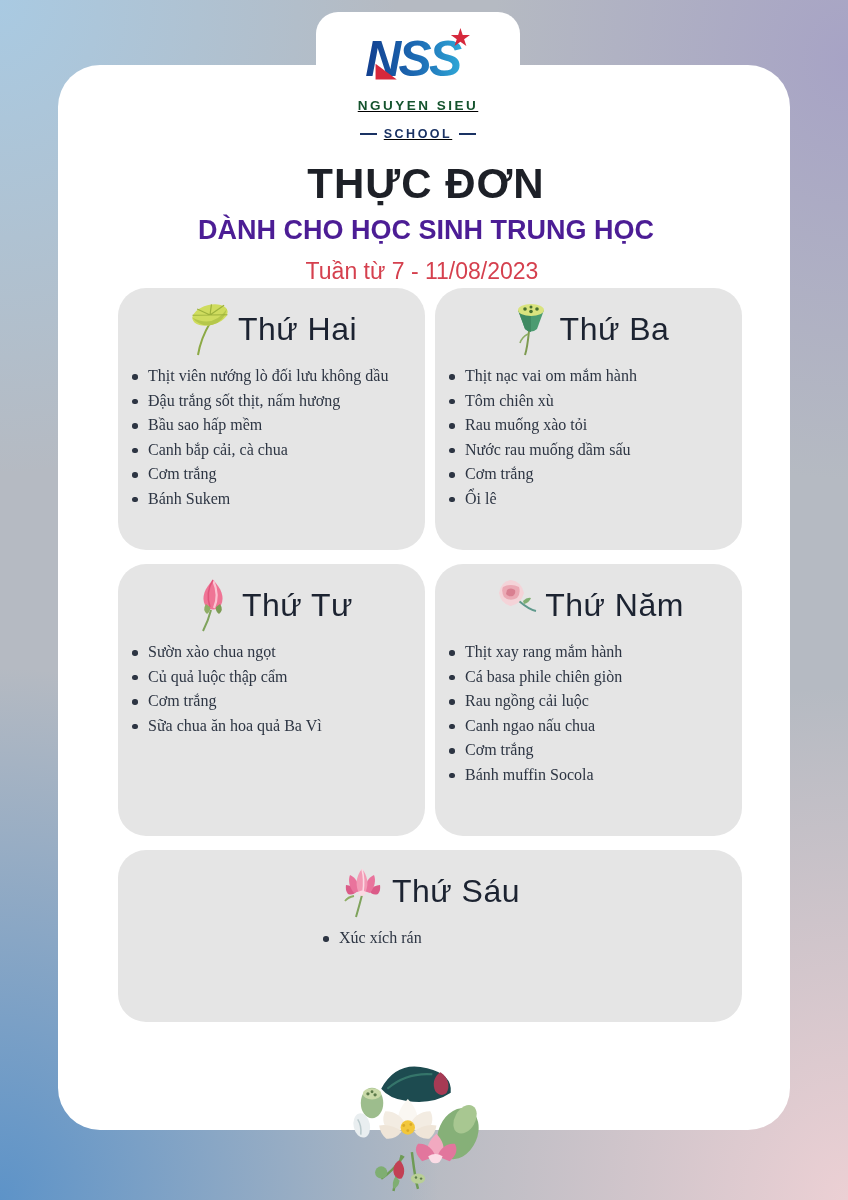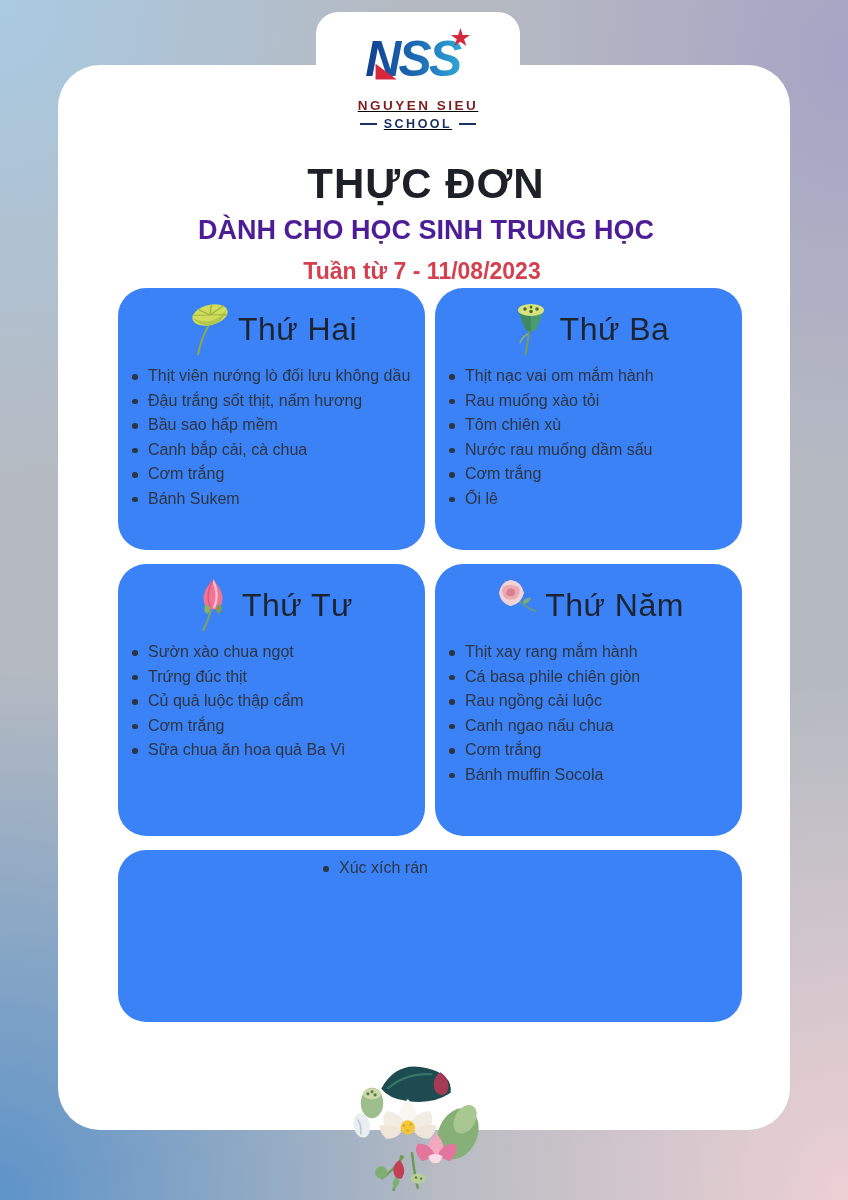--- a/index.html
+++ b/index.html
@@ -10,36 +10,36 @@
     background-image:
       radial-gradient(ellipse 65% 55% at 0% 0%, rgba(169,202,226,1) 0%, rgba(169,202,226,0) 72%),
       radial-gradient(ellipse 60% 50% at 100% 5%, rgba(167,163,197,1) 0%, rgba(167,163,197,0) 70%),
       radial-gradient(ellipse 70% 60% at 0% 100%, rgba(93,147,200,1) 0%, rgba(93,147,200,0) 74%),
       radial-gradient(ellipse 70% 58% at 100% 100%, rgba(236,208,212,1) 0%, rgba(236,208,212,0) 74%);
   }
   .logo-tab{position:absolute;left:316px;top:12px;width:204px;height:90px;background:#ffffff;border-radius:22px 22px 0 0;}
   .menu-card{position:absolute;left:58px;top:65px;width:732px;height:1065px;background:#ffffff;border-radius:42px;}
   .logo-block{position:absolute;left:316px;top:24px;width:204px;text-align:center;z-index:3;text-decoration:underline;}
   .nss-svg{width:140px;height:72px;display:block;margin:0 auto;}
-  .school-line1{font-size:13.5px;font-weight:bold;letter-spacing:2.5px;color:#7f1d1d;margin-top:2px;}
-  .school-line2{display:flex;align-items:center;justify-content:center;gap:7px;font-size:12.5px;font-weight:bold;letter-spacing:2.5px;color:#1a3263;margin-top:4px;}
+  .school-line1{font-size:13.5px;font-weight:bold;letter-spacing:2.5px;color:#14532d;margin-top:2px;}
+  .school-line2{display:flex;align-items:center;justify-content:center;gap:7px;font-size:12.5px;font-weight:bold;letter-spacing:2.5px;color:#1a3263;margin-top:14px;}
   .school-line2::before,.school-line2::after{content:"";width:17px;height:1.6px;background:#1a3263;}
   .title-block{position:absolute;left:60px;top:160px;width:732px;text-align:center;z-index:2;}
   .page-title{margin:0;font-size:42px;font-weight:800;letter-spacing:1px;color:#1d2027;}
   .page-subtitle{margin:7px 0 0 0;font-size:27px;font-weight:700;color:#4c1d95;}
-  .week-range{margin:12px 8px 0 0;font-size:23px;font-weight:700;color:#d5404e;}
+  .week-range{margin:12px 8px 0 0;font-size:23px;font-weight:400;color:#d5404e;}
   .days{position:absolute;left:118px;top:288px;width:624px;z-index:2;
     display:grid;grid-template-columns:307px 307px;grid-template-rows:262px 272px 172px;
     column-gap:10px;row-gap:14px;}
-  .day-card{background:#3b82f6;border-radius:28px;overflow:hidden;}
+  .day-card{background:#e5e5e5;border-radius:28px;overflow:hidden;}
   .day-card.wide{grid-column:1 / -1;}
   .day-header{margin-top:12px;height:58px;display:flex;align-items:center;justify-content:center;gap:6px;}
   .day-icon{width:46px;height:56px;flex:0 0 auto;}
   .day-title{margin:0;font-size:32px;font-weight:400;color:#1c2331;letter-spacing:.5px;}
-  ul.day-items{list-style:none;margin:6px 0 0 0;padding:0 6px 0 12px;}
+  ul.day-items{list-style:none;margin:6px 0 0 0;padding:0 6px 0 12px;font-family:Liberation Serif, serif;}
   .wide ul.day-items{padding-left:203px;}
   .day-items li{position:relative;padding-left:18px;font-size:16px;line-height:24.6px;color:#2d3543;white-space:nowrap;}
   .day-items li::before{content:"";position:absolute;left:2px;top:10px;width:5.5px;height:5.5px;border-radius:50%;background:#2d3543;}
   .bouquet{position:absolute;left:350px;top:1058px;width:134px;height:138px;z-index:4;}
   svg{display:block;}
 </style>
 </head>
 <body>
 
 <svg width="0" height="0" style="position:absolute" aria-hidden="true">
@@ -180,38 +180,37 @@
 
   <section class="day-card">
     <div class="day-header">
       <svg class="day-icon">
           <use href="#icon-lotus-pod" xlink:href="#icon-lotus-pod"></use>
         </svg>
       <h3 class="day-title">Thứ Ba</h3>
     </div>
     <ul class="day-items">
         <li>Thịt nạc vai om mắm hành</li>
+        <li>Tôm chiên xù</li>
         <li>Rau muống xào tỏi</li>
-        <li>Tôm chiên xù</li>
         <li>Nước rau muống dầm sấu</li>
         <li>Cơm trắng</li>
         <li>Ổi lê</li>
       </ul>
   </section>
 
   <section class="day-card">
     <div class="day-header">
       <svg class="day-icon">
           <use href="#icon-lotus-bud" xlink:href="#icon-lotus-bud"></use>
         </svg>
       <h3 class="day-title">Thứ Tư</h3>
     </div>
     <ul class="day-items">
         <li>Sườn xào chua ngọt</li>
-        <li>Trứng đúc thịt</li>
         <li>Củ quả luộc thập cẩm</li>
         <li>Cơm trắng</li>
         <li>Sữa chua ăn hoa quả Ba Vì</li>
       </ul>
   </section>
 
   <section class="day-card">
     <div class="day-header">
       <svg class="day-icon">
           <use href="#icon-lotus-pale" xlink:href="#icon-lotus-pale"></use>
@@ -222,20 +221,26 @@
         <li>Thịt xay rang mắm hành</li>
         <li>Cá basa phile chiên giòn</li>
         <li>Rau ngồng cải luộc</li>
         <li>Canh ngao nấu chua</li>
         <li>Cơm trắng</li>
         <li>Bánh muffin Socola</li>
       </ul>
   </section>
 
   <section class="day-card wide">
+    <div class="day-header">
+      <svg class="day-icon">
+          <use href="#icon-lotus-pink" xlink:href="#icon-lotus-pink"></use>
+        </svg>
+      <h3 class="day-title">Thứ Sáu</h3>
+    </div>
     <ul class="day-items">
         <li>Xúc xích rán</li>
       </ul>
   </section>
 </div>
 
 <svg class="bouquet" viewBox="0 0 130 135">
   <use href="#icon-bouquet" xlink:href="#icon-bouquet"></use>
 </svg>
 

